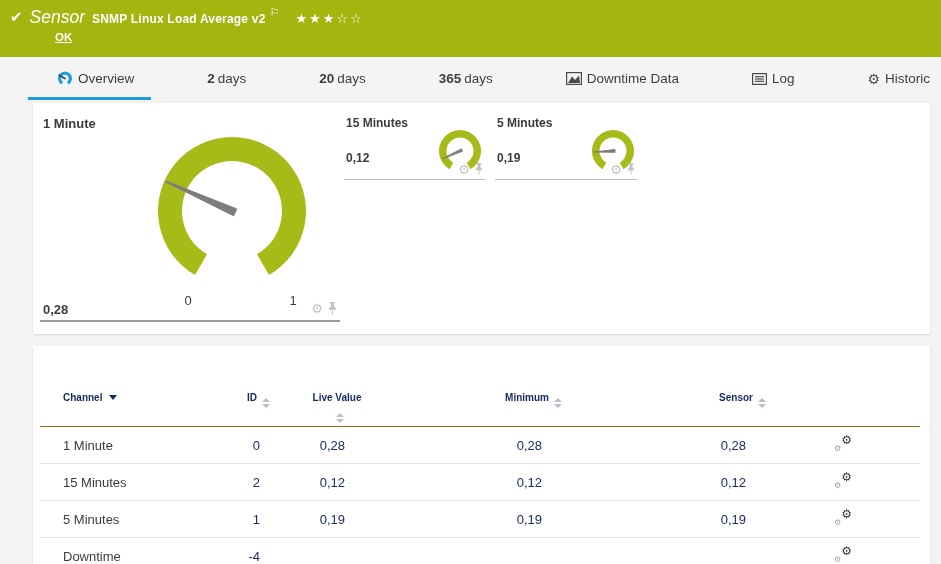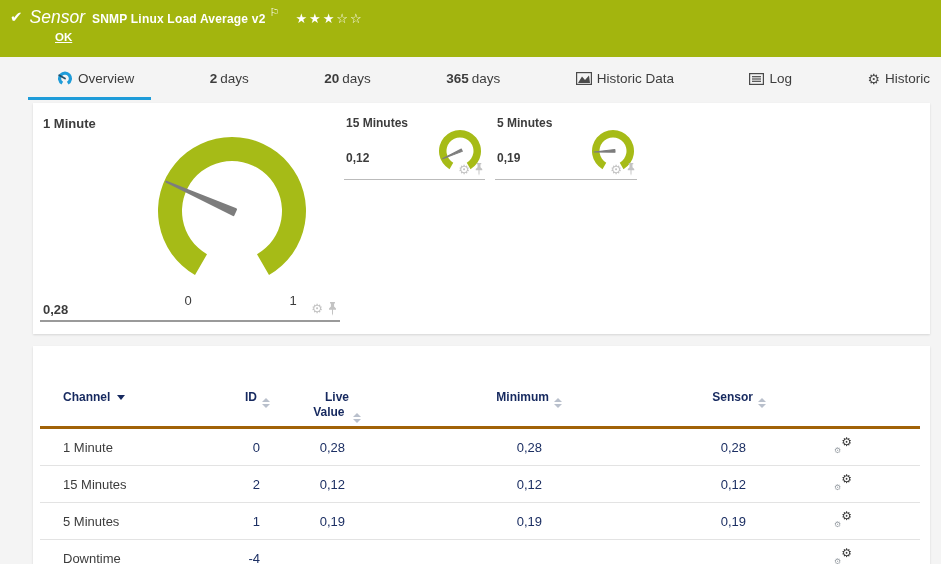--- a/index.html
+++ b/index.html
@@ -53,22 +53,22 @@
   .g-value{position:absolute;left:3px;bottom:3px;font-size:13px;font-weight:bold;color:#3c3c3c;}
   .gb-mini1 .g-value,.gb-mini2 .g-value{left:2px;bottom:14px;font-size:12px;}
   .g-icons{position:absolute;right:2px;bottom:4px;display:flex;align-items:center;gap:4px;color:#c3c3c3;}
   .gb-mini1 .g-icons,.gb-mini2 .g-icons{bottom:2px;right:1px;}
   .g-icons .gear-glyph{font-size:13px;cursor:pointer;}
   .gauge-arc{fill:#a6bb17;}
   .gauge-needle{fill:#7d7d7d;stroke:#7d7d7d;stroke-linejoin:round;}
 
   
   table.channels{border-collapse:collapse;width:880px;margin-left:7px;table-layout:fixed;}
-  .channels th{vertical-align:top;text-align:right;font-size:12px;line-height:15px;font-weight:bold;
-               color:#16295f;padding:6px 0 4px;border-bottom:3px solid #a16207;cursor:pointer;}
+  .channels th{vertical-align:top;text-align:right;font-size:10px;line-height:15px;font-weight:bold;
+               color:#16295f;padding:6px 0 4px;border-bottom:1px solid #a16207;cursor:pointer;}
   .channels th.h-channel{text-align:left;padding-left:23px;}
   .channels td{font-size:13px;padding:9px 0;border-bottom:1px solid #e3e3e3;}
   .channels td.c-name{padding-left:23px;color:#3c3c3c;text-align:left;}
   .channels td.c-num{text-align:right;padding-right:20px;color:#1c2f63;}
   .channels td.c-id{text-align:right;padding-right:10px;color:#1c2f63;}
   .channels td.c-act{text-align:center;}
   .wrap2{display:inline-block;max-width:56px;text-align:center;}
   .sort{display:inline-flex;flex-direction:column;gap:2px;margin-left:5px;position:relative;top:1px;}
   .sort i{display:block;width:0;height:0;border-left:4px solid transparent;border-right:4px solid transparent;}
   .sort .up{border-bottom:4px solid #b9c0cc;}
@@ -111,21 +111,21 @@
   </div>
   <div class="tab">
     <span class="num">365</span>
     <span>days</span>
   </div>
   <div class="tab">
     <svg width="16" height="13" viewBox="0 0 16 13">
       <rect x="0.6" y="0.6" width="14.8" height="11.8" fill="none" stroke="#4a4a4a" stroke-width="1.2"></rect>
       <polygon points="2,11 6,4.5 9,8 13,3.5 14,11" fill="#4a4a4a"></polygon>
     </svg>
-    <span>Historic Data</span>
+    <span>Downtime Data</span>
   </div>
   <div class="tab">
     <svg width="15" height="12" viewBox="0 0 15 12">
       <rect x="0.6" y="0.6" width="13.8" height="10.8" fill="none" stroke="#4a4a4a" stroke-width="1.2"></rect>
       <line x1="3" y1="3.7" x2="12" y2="3.7" stroke="#4a4a4a" stroke-width="1.2"></line>
       <line x1="3" y1="6" x2="12" y2="6" stroke="#4a4a4a" stroke-width="1.2"></line>
       <line x1="3" y1="8.3" x2="12" y2="8.3" stroke="#4a4a4a" stroke-width="1.2"></line>
     </svg>
     <span>Log</span>
   </div>

